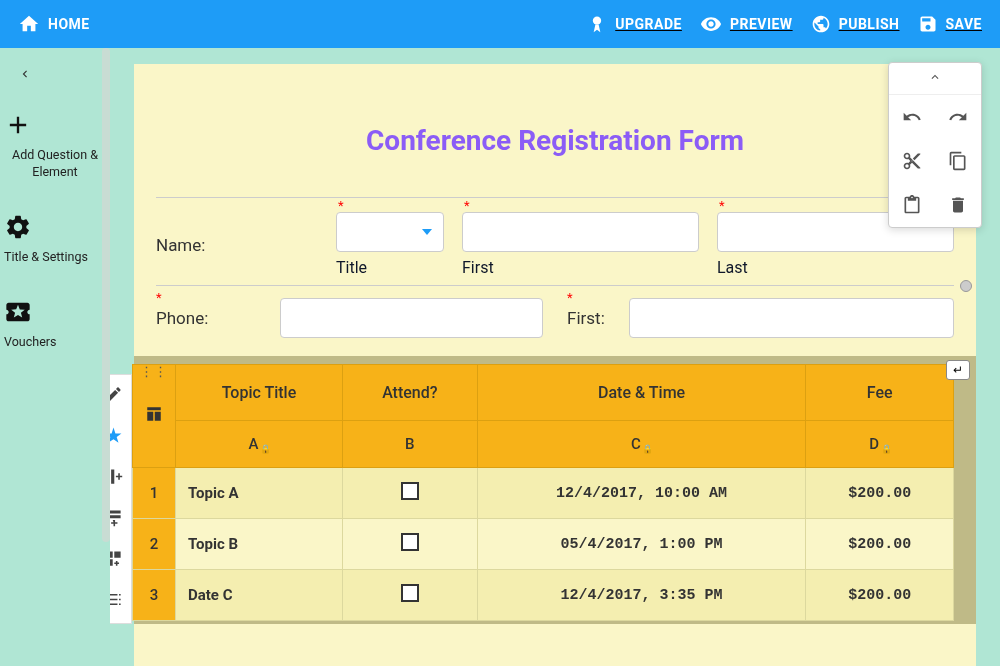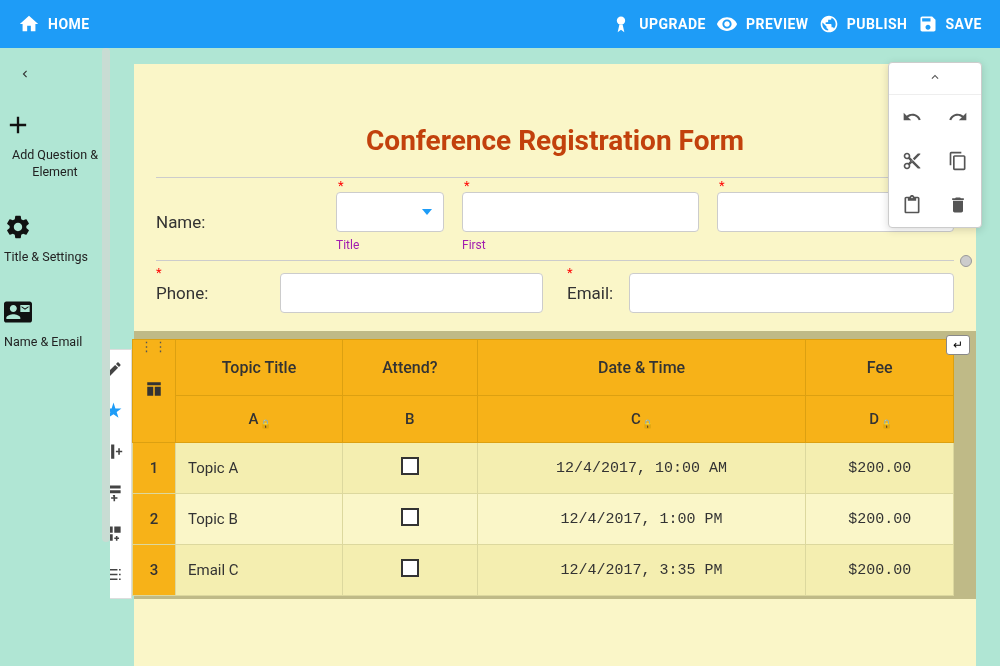--- a/index.html
+++ b/index.html
@@ -1,49 +1,49 @@
 <!DOCTYPE html>
 <html><head>
 <meta charset="utf-8">
 <style>
 * { margin: 0; padding: 0; box-sizing: border-box; font-family: -apple-system, BlinkMacSystemFont, "Segoe UI", Roboto, sans-serif; }
 body { background: #b0e6d4; overflow: hidden; width: 1000px; height: 666px; }
 
 
 .header { background: #1e9cf7; height: 48px; display: flex; align-items: center; justify-content: space-between; padding: 0 18px; }
 .header-left { display: flex; align-items: flex-end; gap: 14px; }
-.header-right { display: flex; align-items: center; gap: 10px; }
+.header-right { display: flex; align-items: center; gap: 18px; text-decoration: underline; }
 .header-item { display: flex; align-items: center; gap: 8px; color: white; font-weight: 700; font-size: 14px; letter-spacing: 0.5px; cursor: pointer; }
 .header-item svg { fill: white; }
 
 
 .main { display: flex; height: 618px; }
 
 
 .sidebar { width: 110px; background: #b0e6d4; padding-top: 8px; position: relative; overflow-y: auto; }
 .back-arrow { padding: 10px 18px; cursor: pointer; }
 .sidebar-item { display: flex; flex-direction: column; align-items: flex-start; gap: 8px; padding: 16px 4px; cursor: pointer; }
 .sidebar-item svg { width: 28px; height: 28px; fill: #111; }
 .sidebar-label { font-size: 12.5px; text-align: center; line-height: 1.35; color: #222; }
 .sidebar-scrollbar { position: absolute; right: 0; top: 0; width: 8px; height: 80%; background: #c8dcd3; border-radius: 4px; }
 
 
 .canvas { flex: 1; background: #b0e6d4; padding: 16px 24px 0 24px; overflow: hidden; position: relative; }
 .form-card { background: #faf6c8; padding: 60px 22px 0 22px; min-height: 100%; position: relative; }
-.form-title { text-align: center; font-size: 28px; font-weight: 700; color: #c2410c; margin-bottom: 20px; }
+.form-title { text-align: center; font-size: 28px; font-weight: 700; color: #8b5cf6; margin-bottom: 40px; }
 
 .field-row { display: flex; align-items: center; margin-bottom: 8px; border-top: 1px solid #ccc; padding-top: 14px; position: relative; }
 .field-label { width: 180px; font-size: 17px; color: #333; }
 .field-inputs { flex: 1; display: flex; gap: 18px; }
 .input-group { flex: 1; position: relative; }
 .req { position: absolute; top: -14px; left: 2px; color: red; font-size: 13px; }
 .input-box { width: 100%; height: 40px; border: 1px solid #ccc; border-radius: 4px; background: white; padding: 0 10px; font-size: 14px; }
 .title-select { position: relative; }
 .title-select::after { content: ""; position: absolute; right: 12px; top: 17px; border-left: 5px solid transparent; border-right: 5px solid transparent; border-top: 6px solid #1e9cf7; }
-.input-sublabel { margin-top: 6px; font-size: 12px; color: #a21caf; }
+.input-sublabel { margin-top: 6px; font-size: 16px; color: #0f172a; }
 
 .row-phone-email { display: flex; gap: 24px; border-top: 1px solid #ccc; padding-top: 12px; margin-bottom: 18px; position: relative; }
 .half-field { flex: 1; display: flex; align-items: center; gap: 12px; position: relative; }
 .half-field .field-label { width: 170px; }
 .half-field .req-top { position: absolute; top: -8px; left: 0; color: red; font-size: 13px; }
 
 .circle-handle { position: absolute; width: 12px; height: 12px; background: #ccc; border: 1px solid #999; border-radius: 50%; right: -18px; }
 
 
 .topic-section { margin: 0 -22px; background: #bfba87; padding: 8px 22px 0 22px; position: relative; }
@@ -55,21 +55,21 @@
 .table-wrap { display: flex; }
 .table-toolbar { width: 38px; background: white; border: 1px solid #ddd; display: flex; flex-direction: column; align-items: center; padding: 10px 0; gap: 18px; margin-left: -62px; position: relative; z-index: 5; margin-top: 10px; }
 .table-toolbar svg { width: 19px; height: 19px; fill: #444; cursor: pointer; }
 .table-toolbar .active svg { fill: #1e9cf7; }
 
 .table-container { flex: 1; }
 .topic-table { width: 100%; border-collapse: collapse; }
 .topic-table th { background: #f7b218; padding: 18px 12px; text-align: center; font-weight: 500; font-size: 16px; color: #333; border: 1px solid #dca011; }
 .topic-table th.subhead { padding: 14px 12px; font-size: 15px; position: relative; }
 .lock-icon { font-size: 9px; position: relative; top: 3px; left: 2px; }
-.topic-table td { background: #faf6c8; padding: 14px 12px; border: 1px solid #dcd89e; font-size: 15px; color: #333; }
+.topic-table td { background: #faf6c8; padding: 14px 12px; border: 1px solid #dcd89e; font-size: 15px; color: #333; font-weight: bold; }
 .topic-table tr:nth-child(odd) td { background: #f4eeb0; }
 .topic-table .rownum { background: #f7b218 !important; text-align: center; width: 38px; font-weight: 500; }
 .topic-table .rownum-head { width: 38px; background: #f7b218; }
 .check-cell { text-align: center; }
 .check-box { display: inline-block; width: 18px; height: 18px; border: 2px solid #333; background: white; }
 .datetime-cell, .fee-cell { font-family: "Courier New", monospace; text-align: center; }
 .fee-cell { text-align: center; }
 
 
 .float-tools { position: absolute; top: 62px; right: 18px; width: 94px; background: white; border: 1px solid #ccc; border-radius: 4px; box-shadow: 0 2px 8px rgba(0,0,0,0.15); z-index: 20; }
@@ -133,23 +133,23 @@
       <span class="sidebar-label">Add Question &amp; Element</span>
     </div>
     <div class="sidebar-item">
       <svg viewBox="0 0 24 24">
           <path d="M19.14 12.94c.04-.3.06-.61.06-.94 0-.32-.02-.64-.07-.94l2.03-1.58c.18-.14.23-.41.12-.61l-1.92-3.32c-.12-.22-.37-.29-.59-.22l-2.39.96c-.5-.38-1.03-.7-1.62-.94l-.36-2.54c-.04-.24-.24-.41-.48-.41h-3.84c-.24 0-.43.17-.47.41l-.36 2.54c-.59.24-1.13.57-1.62.94l-2.39-.96c-.22-.08-.47 0-.59.22L2.74 8.87c-.12.21-.08.47.12.61l2.03 1.58c-.05.3-.09.63-.09.94s.02.64.07.94l-2.03 1.58c-.18.14-.23.41-.12.61l1.92 3.32c.12.22.37.29.59.22l2.39-.96c.5.38 1.03.7 1.62.94l.36 2.54c.05.24.24.41.48.41h3.84c.24 0 .44-.17.47-.41l.36-2.54c.59-.24 1.13-.56 1.62-.94l2.39.96c.22.08.47 0 .59-.22l1.92-3.32c.12-.22.07-.47-.12-.61l-2.01-1.58zM12 15.6c-1.98 0-3.6-1.62-3.6-3.6s1.62-3.6 3.6-3.6 3.6 1.62 3.6 3.6-1.62 3.6-3.6 3.6z"></path>
         </svg>
       <span class="sidebar-label">Title &amp; Settings</span>
     </div>
     <div class="sidebar-item">
       <svg viewBox="0 0 24 24">
-          <path d="M21 8V7l-3 2-3-2v1l3 2 3-2zm1-5H2C.9 3 0 3.9 0 5v14c0 1.1.9 2 2 2h20c1.1 0 1.99-.9 1.99-2L24 5c0-1.1-.9-2-2-2zM8 6c1.66 0 3 1.34 3 3s-1.34 3-3 3-3-1.34-3-3 1.34-3 3-3zm6 12H2v-1c0-2 4-3.1 6-3.1s6 1.1 6 3.1v1zm8-6h-8V6h8v6z"></path>
-        </svg>
-      <span class="sidebar-label">Name &amp; Email</span>
+          <path d="M20 12c0-1.1.9-2 2-2V6c0-1.1-.9-2-2-2H4c-1.1 0-1.99.9-1.99 2v4c1.1 0 1.99.9 1.99 2s-.89 2-2 2v4c0 1.1.9 2 2 2h16c1.1 0 2-.9 2-2v-4c-1.1 0-2-.9-2-2zm-4.42 4.8L12 14.5l-3.58 2.3 1.08-4.12-3.29-2.69 4.24-.25L12 5.8l1.54 3.95 4.24.25-3.29 2.69 1.09 4.11z"></path>
+        </svg>
+      <span class="sidebar-label">Vouchers</span>
     </div>
     <div class="sidebar-scrollbar"></div>
   </div>
 
   <div class="canvas">
     <div class="form-card">
       <h1 class="form-title">Conference Registration Form</h1>
 
       <div class="field-row">
         <div class="field-label">Name:</div>
@@ -160,33 +160,34 @@
             <div class="input-sublabel">Title</div>
           </div>
           <div class="input-group">
             <span class="req">*</span>
             <input class="input-box" style="">
             <div class="input-sublabel">First</div>
           </div>
           <div class="input-group">
             <span class="req">*</span>
             <input class="input-box" style="">
+            <div class="input-sublabel">Last</div>
           </div>
         </div>
       </div>
 
       <div class="row-phone-email">
         <div class="half-field">
           <span class="req-top">*</span>
           <div class="field-label">Phone:</div>
           <input class="input-box" style="">
         </div>
         <div class="half-field">
           <span class="req-top">*</span>
-          <div class="field-label" style="width:60px">Email:</div>
+          <div class="field-label" style="width:60px">First:</div>
           <input class="input-box" style="">
         </div>
         <div class="circle-handle" style="top:-6px"></div>
       </div>
 
       <div class="topic-section">
         <span class="drag-handle">⋮⋮</span>
         <div class="enter-icon">↵</div>
 
         <div class="table-wrap">
@@ -235,26 +236,26 @@
                 <td class="rownum">1</td>
                 <td>Topic A</td>
                 <td class="check-cell"><span class="check-box"></span></td>
                 <td class="datetime-cell">12/4/2017, 10:00 AM</td>
                 <td class="fee-cell">$200.00</td>
               </tr>
               <tr>
                 <td class="rownum">2</td>
                 <td>Topic B</td>
                 <td class="check-cell"><span class="check-box"></span></td>
-                <td class="datetime-cell">12/4/2017, 1:00 PM</td>
+                <td class="datetime-cell">05/4/2017, 1:00 PM</td>
                 <td class="fee-cell">$200.00</td>
               </tr>
               <tr>
                 <td class="rownum">3</td>
-                <td>Email C</td>
+                <td>Date C</td>
                 <td class="check-cell"><span class="check-box"></span></td>
                 <td class="datetime-cell">12/4/2017, 3:35 PM</td>
                 <td class="fee-cell">$200.00</td>
               </tr>
             </tbody>
               </table>
           </div>
         </div>
       </div>
     </div>

